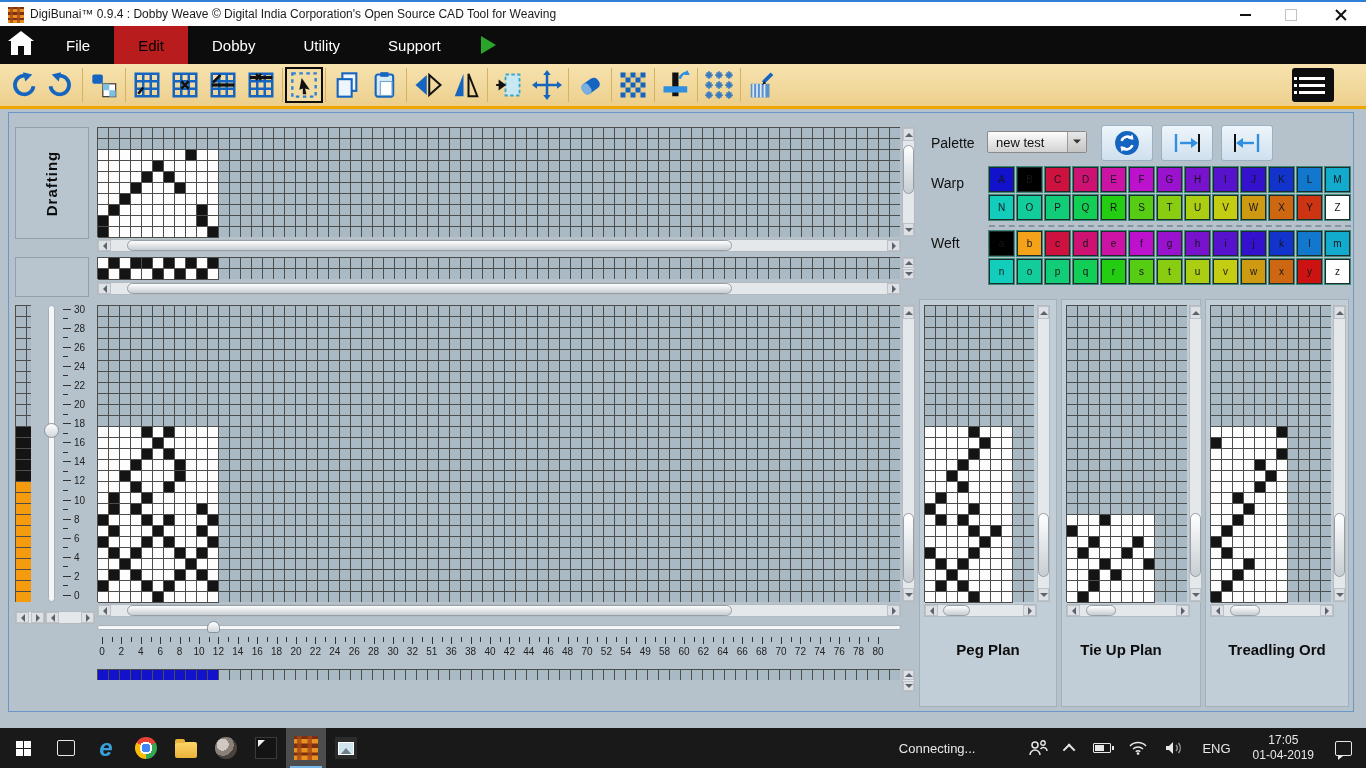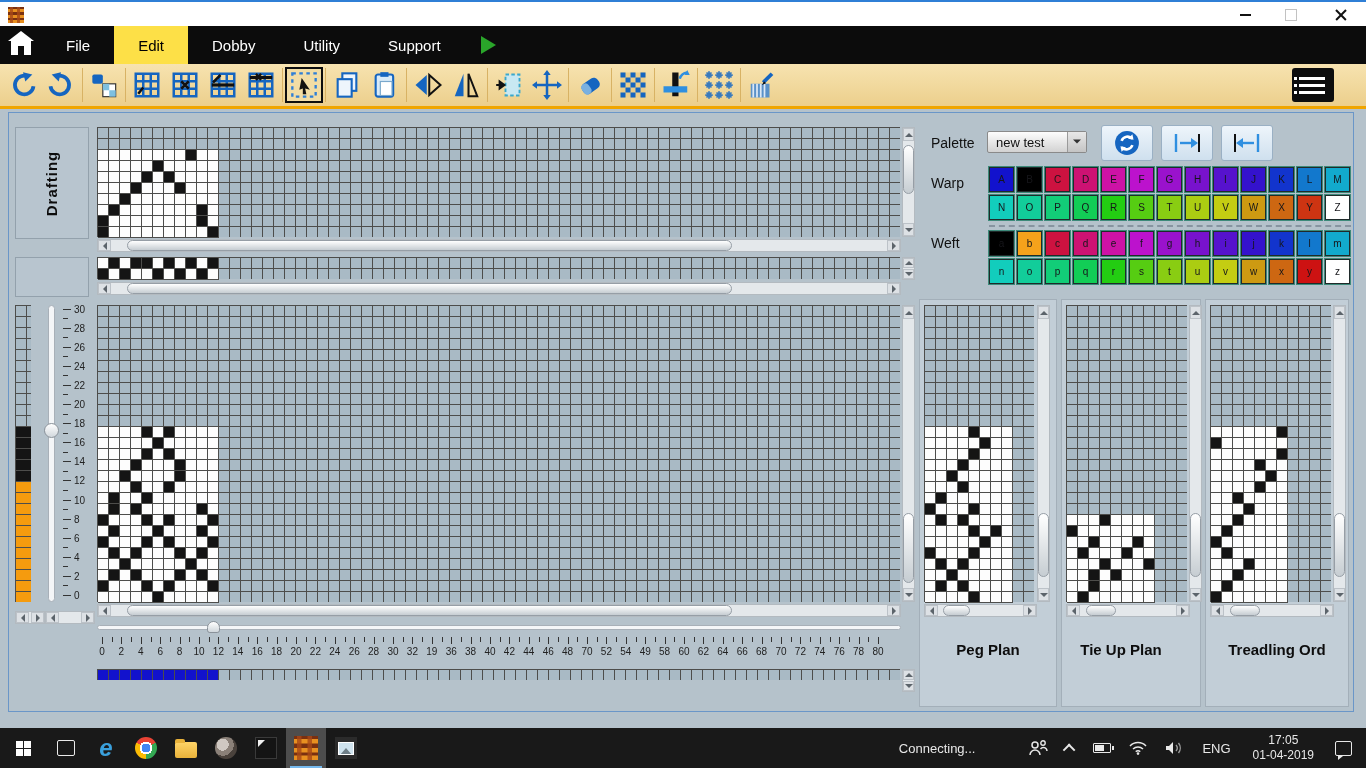--- a/index.html
+++ b/index.html
@@ -18,21 +18,21 @@
   .wb-close::before, .wb-close::after { content:""; position:absolute; width:14px; height:1.8px; background:#111; }
   .wb-close::before { transform:rotate(45deg);} .wb-close::after { transform:rotate(-45deg);}
 
   
   .menubar { position:absolute; left:0; top:26px; width:1366px; height:38px; background:#0c0c0c; display:flex; align-items:stretch; }
   .home-ico { width:42px; display:flex; align-items:center; justify-content:center; }
   .house { position:relative; width:20px; height:14px; background:#fff; margin-top:6px; }
   .house::before { content:""; position:absolute; left:-3px; top:-10px; border-left:13px solid transparent; border-right:13px solid transparent; border-bottom:10px solid #fff; }
   .house::after { content:""; position:absolute; left:7px; top:5px; width:6px; height:9px; background:#0c0c0c; }
   .menu-item { color:#fff; font-size:15px; display:flex; align-items:center; padding:0 24px; cursor:default; }
-  .menu-item.active { background:#fde047; color:#000; }
+  .menu-item.active { background:#b91c1c; color:#000; }
   .play-wrap { display:flex; align-items:center; margin-left:16px; }
   .play-tri { width:0; height:0; border-top:9px solid transparent; border-bottom:9px solid transparent; border-left:15px solid #2aa52a; }
 
   
   .toolbar { position:absolute; left:0; top:64px; width:1366px; height:42px; background:linear-gradient(#f7e3b0,#eccf8c); display:flex; align-items:center; padding-left:4px; }
   .toolbar::after { content:""; position:absolute; left:0; top:42px; width:1366px; height:3px; background:#f0a500; }
   .tbtn { width:38px; height:36px; display:flex; align-items:center; justify-content:center; position:relative; }
   .tbtn.sel { border:2.5px solid #0d0d0d; background:#f2ddA5; }
   .tsep { width:1px; height:34px; background:#d8b264; margin:0 2px; }
   .hamb { position:absolute; right:32px; top:68px; width:42px; height:34px; background:#0d0d0d; border-radius:3px; display:flex; flex-direction:column; justify-content:center; gap:4px; padding-left:7px; }
@@ -137,20 +137,21 @@
 
   <div class="titlebar">
     <svg class="appicon" viewBox="0 0 16 16">
       <rect x="0" y="0" width="16" height="16" fill="#7a3010"></rect>
       <rect x="0" y="2" width="16" height="3" fill="#e89020"></rect>
         <rect x="0" y="8" width="16" height="3" fill="#e89020"></rect>
         <rect x="0" y="13" width="16" height="3" fill="#e89020"></rect>
       <rect x="2" y="0" width="3" height="16" fill="#a84818" opacity="0.8"></rect>
         <rect x="9" y="0" width="3" height="16" fill="#a84818" opacity="0.8"></rect>
     </svg>
+    <span class="title">DigiBunai™ 0.9.4 : Dobby Weave © Digital India Corporation's Open Source CAD Tool for Weaving</span>
     <div class="winbtn wb-min"></div>
     <div class="winbtn wb-max"></div>
     <div class="winbtn wb-close"></div>
   </div>
 
   <div class="menubar">
     <div class="home-ico">
         <div class="house"></div>
       </div>
     <div id="menu-items" style="display:flex;">
@@ -702,21 +703,21 @@
         <div class="tk" style="left: 276.6px; height: 7px;"></div>
         <div class="lb" style="left: 276.6px;">28</div>
         <div class="tk" style="left: 286.3px; height: 5px;"></div>
         <div class="tk" style="left: 296px; height: 7px;"></div>
         <div class="lb" style="left: 296px;">30</div>
         <div class="tk" style="left: 305.7px; height: 5px;"></div>
         <div class="tk" style="left: 315.4px; height: 7px;"></div>
         <div class="lb" style="left: 315.4px;">32</div>
         <div class="tk" style="left: 325.1px; height: 5px;"></div>
         <div class="tk" style="left: 334.8px; height: 7px;"></div>
-        <div class="lb" style="left: 334.8px;">19</div>
+        <div class="lb" style="left: 334.8px;">51</div>
         <div class="tk" style="left: 344.5px; height: 5px;"></div>
         <div class="tk" style="left: 354.2px; height: 7px;"></div>
         <div class="lb" style="left: 354.2px;">36</div>
         <div class="tk" style="left: 363.9px; height: 5px;"></div>
         <div class="tk" style="left: 373.6px; height: 7px;"></div>
         <div class="lb" style="left: 373.6px;">38</div>
         <div class="tk" style="left: 383.3px; height: 5px;"></div>
         <div class="tk" style="left: 393px; height: 7px;"></div>
         <div class="lb" style="left: 393px;">40</div>
         <div class="tk" style="left: 402.7px; height: 5px;"></div>

